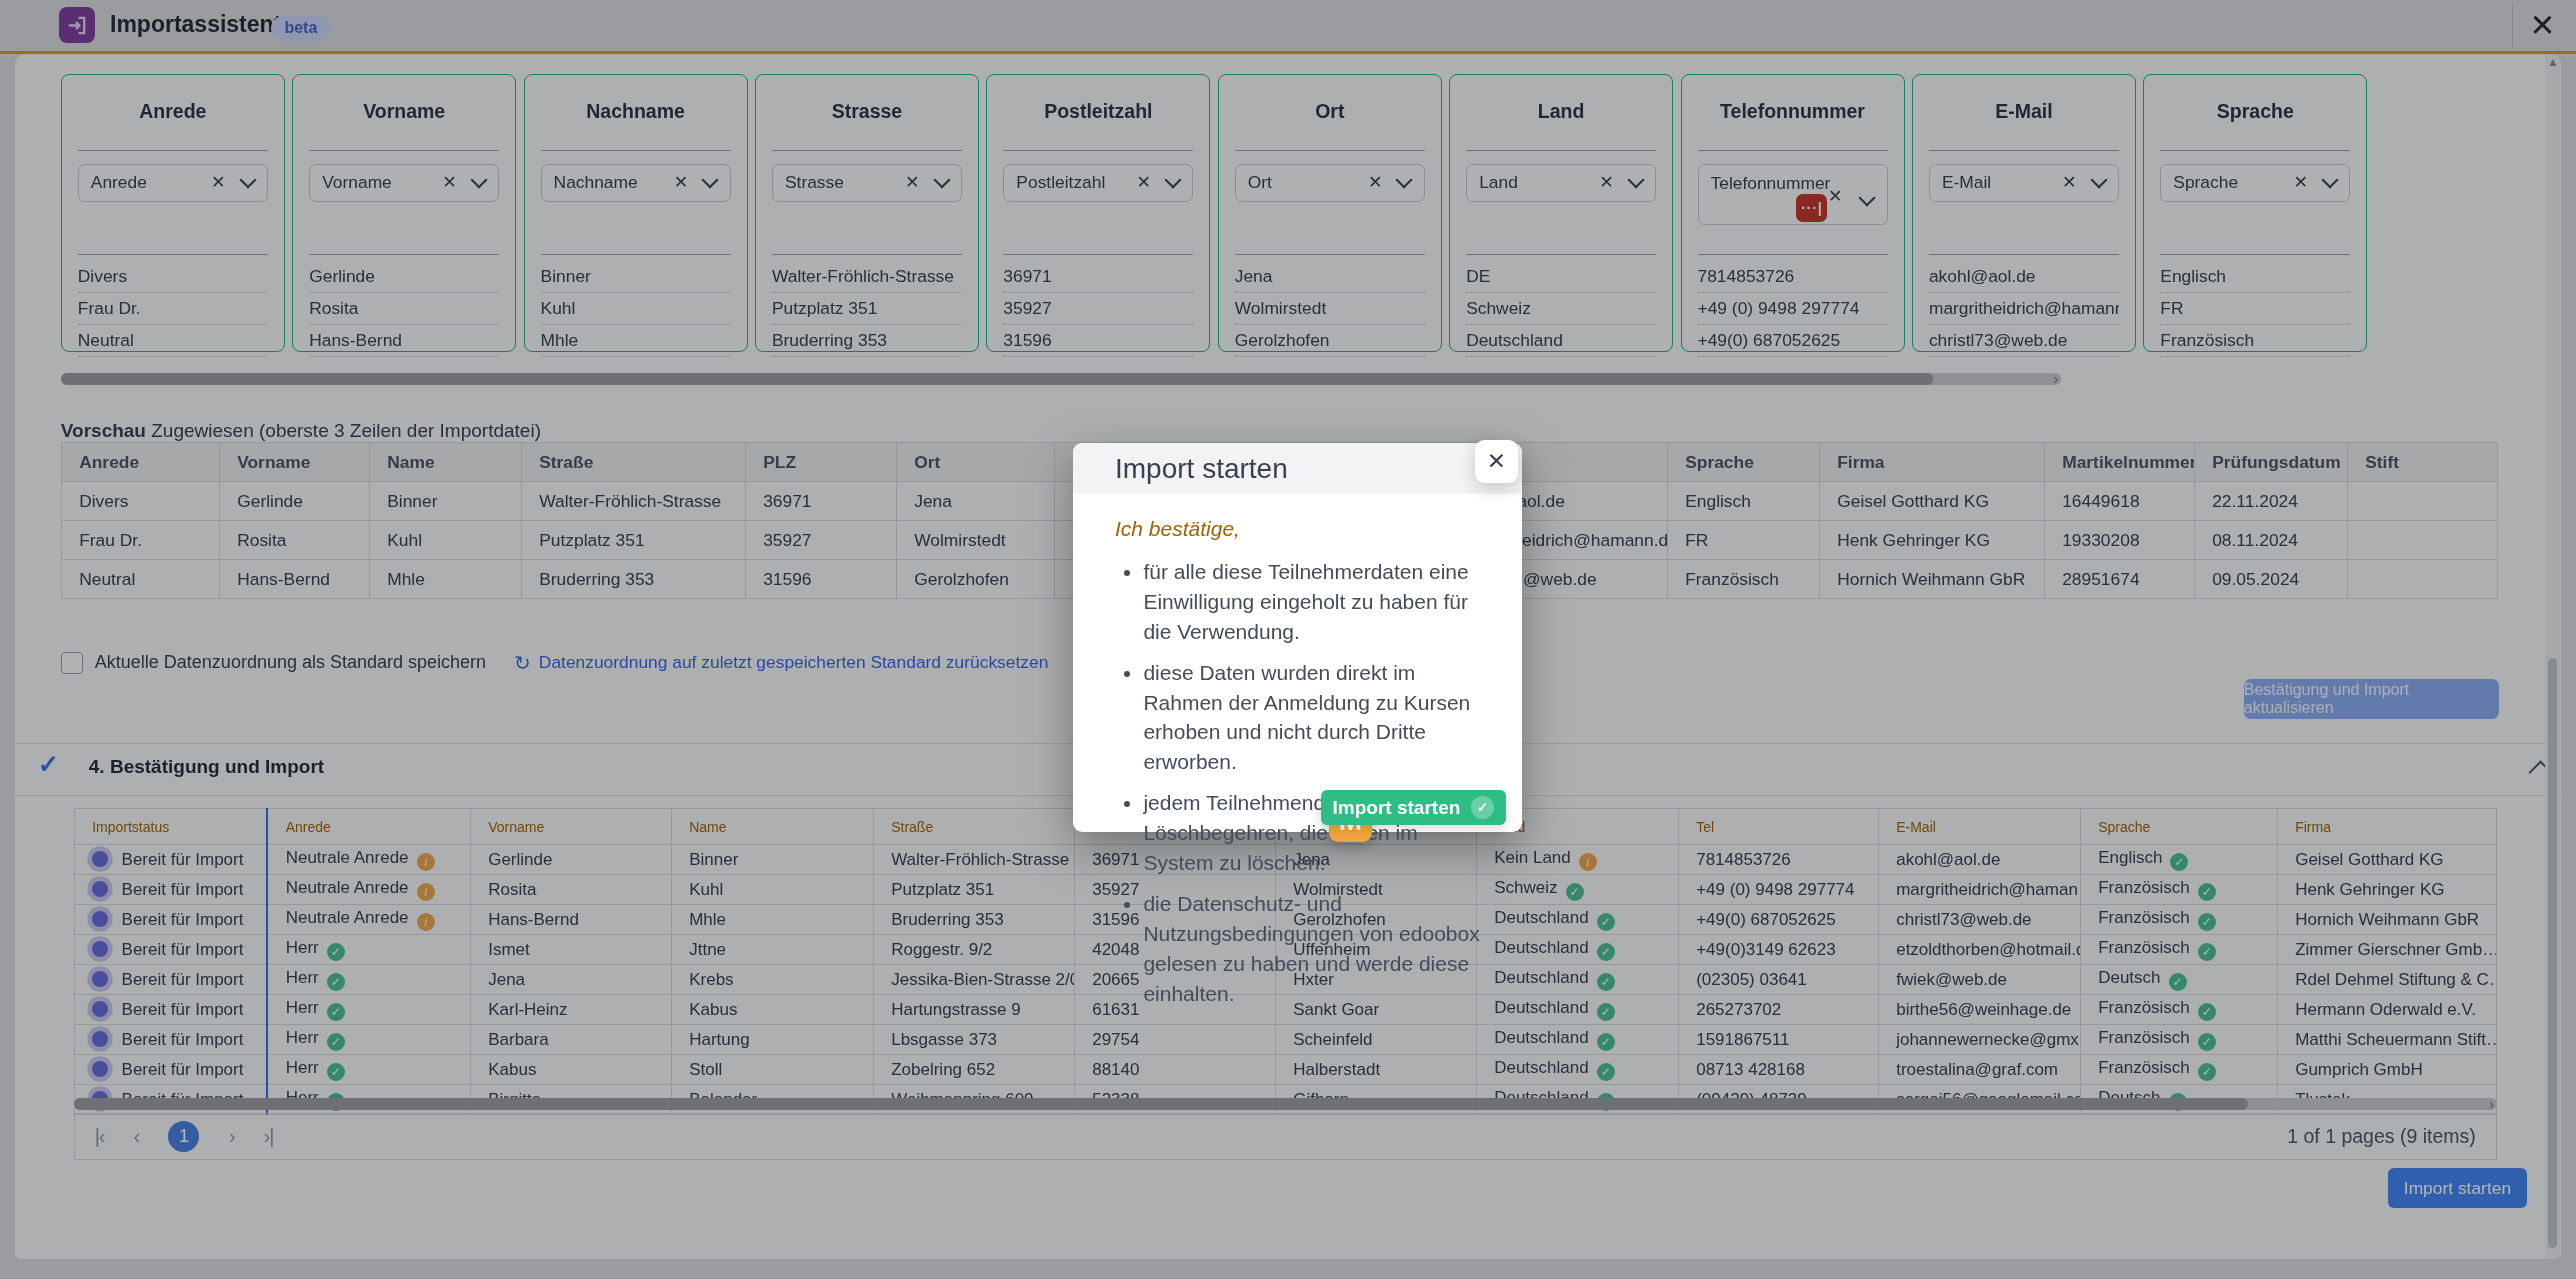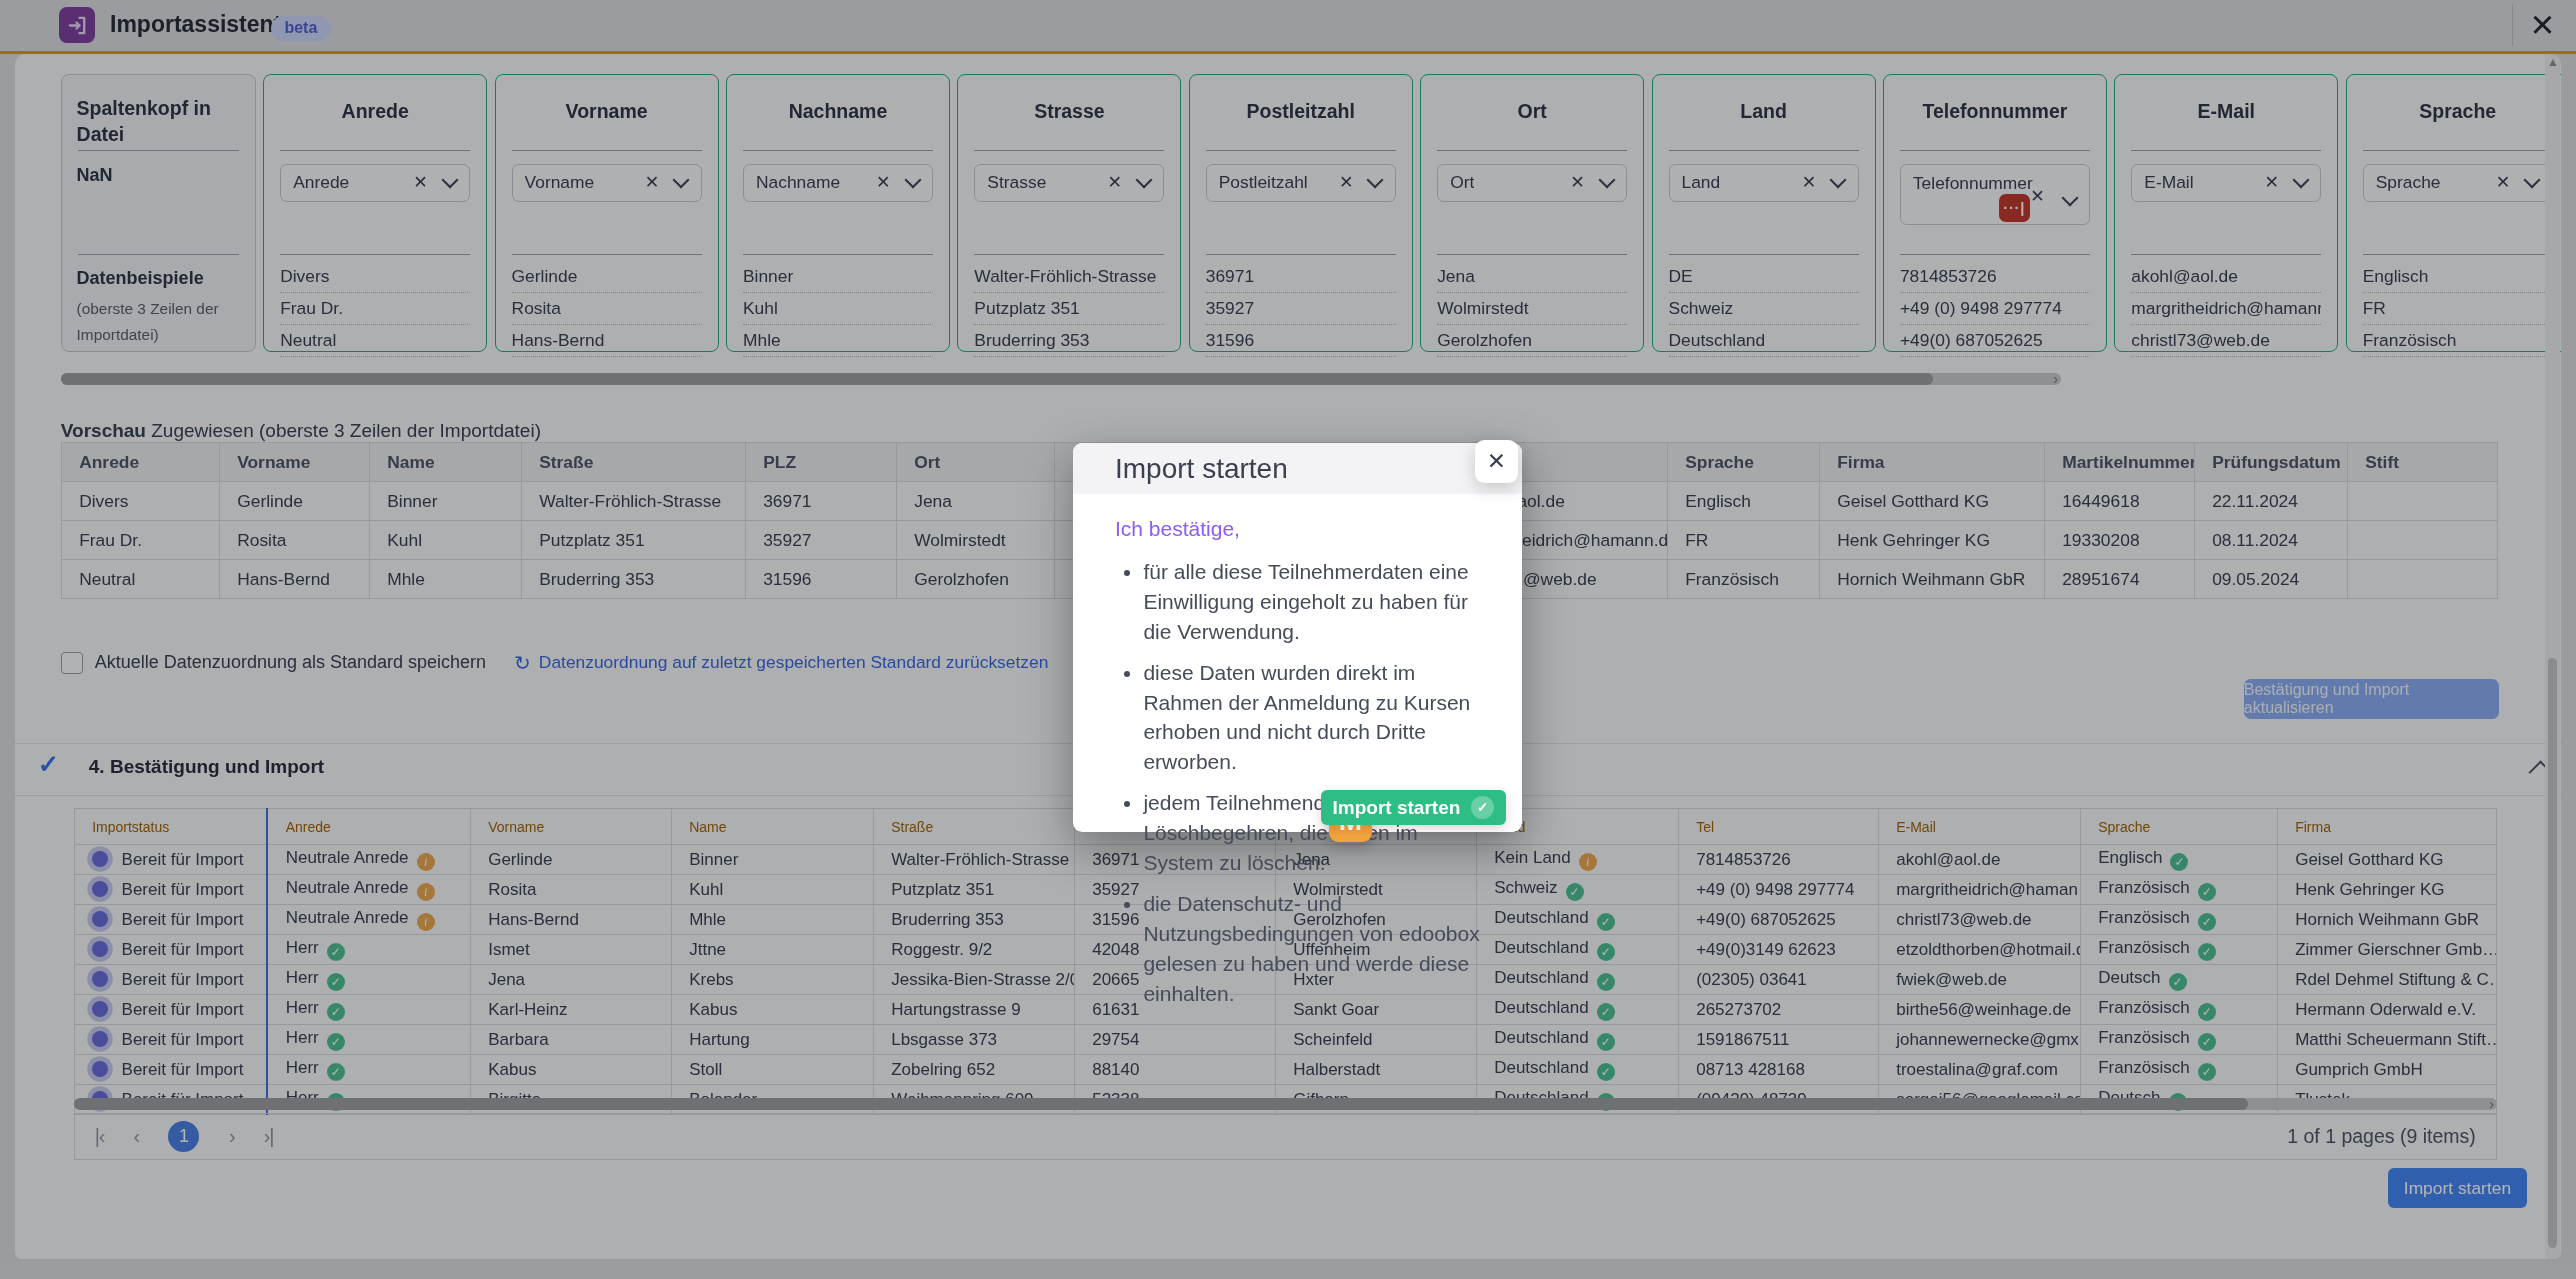--- a/index.html
+++ b/index.html
@@ -122,21 +122,21 @@
   
   .dim-overlay{position:absolute;inset:0;background:rgba(8,10,14,.30);z-index:40;}
   .modal{position:absolute;left:1073px;top:443px;width:449px;height:389px;background:#fff;
          border-radius:9.4px;z-index:50;box-shadow:0 16px 47px rgba(0,0,0,.35);}
   .modal-header{height:51px;background:#f3f3f5;border-radius:9.4px 9.4px 0 0;}
   .modal-title{position:absolute;left:42px;top:0;line-height:51px;font-size:28px;color:#3a4050;}
   .modal-close{position:absolute;left:402px;top:-2.7px;width:43px;height:43px;background:#fff;
                border-radius:9.4px;box-shadow:0 5.4px 17.4px rgba(0,0,0,.18);display:flex;
                align-items:center;justify-content:center;font-size:23px;color:#3a4050;cursor:pointer;}
   .modal-body{padding:23px 38px 0 42px;}
-  .modal-intro{font-size:21px;color:#8b5cf6;margin-bottom:16px;}
+  .modal-intro{font-size:21px;color:#a16207;margin-bottom:16px;font-style:italic;}
   .modal ul{margin:0 0 0 9.4px;padding-left:19px;}
   .modal li{font-size:21px;line-height:1.42;color:#454b59;margin-bottom:11.4px;}
   .m-badge{position:absolute;left:256px;top:356px;width:43px;height:43px;background:#f2a43e;
            border-radius:9.4px;color:#fff;font-size:28px;font-weight:700;display:flex;
            align-items:center;justify-content:center;box-shadow:0 4px 12px rgba(0,0,0,.2);}
   .confirm-btn{position:absolute;right:16px;top:347px;height:35px;padding:0 12px;background:#2ebd85;
                border-radius:6px;color:#fff;font-size:19px;font-weight:600;display:flex;
                align-items:center;cursor:pointer;box-shadow:0 4px 12px rgba(0,0,0,.15);}
   .confirm-check{width:23px;height:23px;border-radius:50%;background:rgba(255,255,255,.28);
                  margin-left:10.7px;display:flex;align-items:center;justify-content:center;
@@ -158,28 +158,20 @@
     <div class="app-title">Importassistent</div>
     <div class="beta-badge">beta</div>
     <div class="top-divider"></div>
     <div class="top-close">✕</div>
   </div>
   <div class="orange-line"></div>
 
   <div class="panel">
 
     <div class="cards">
-      <div class="sumcard">
-        <div class="sum-title">Spaltenkopf in Datei</div>
-        <div class="card-divider"></div>
-        <div class="sum-nan">NaN</div>
-        <div class="card-divider d2"></div>
-        <div class="sum-dbe">Datenbeispiele</div>
-        <div class="sum-note">(oberste 3 Zeilen der Importdatei)</div>
-      </div>
 
     <div class="card">
           <div class="card-title">Anrede</div>
           <div class="card-divider"></div>
           <div class="card-select">
             <span class="sel-value">Anrede</span>
             <span class="sel-clear">✕</span>
             <span class="sel-chev"></span>
           </div>
           <div class="card-divider d2"></div>

